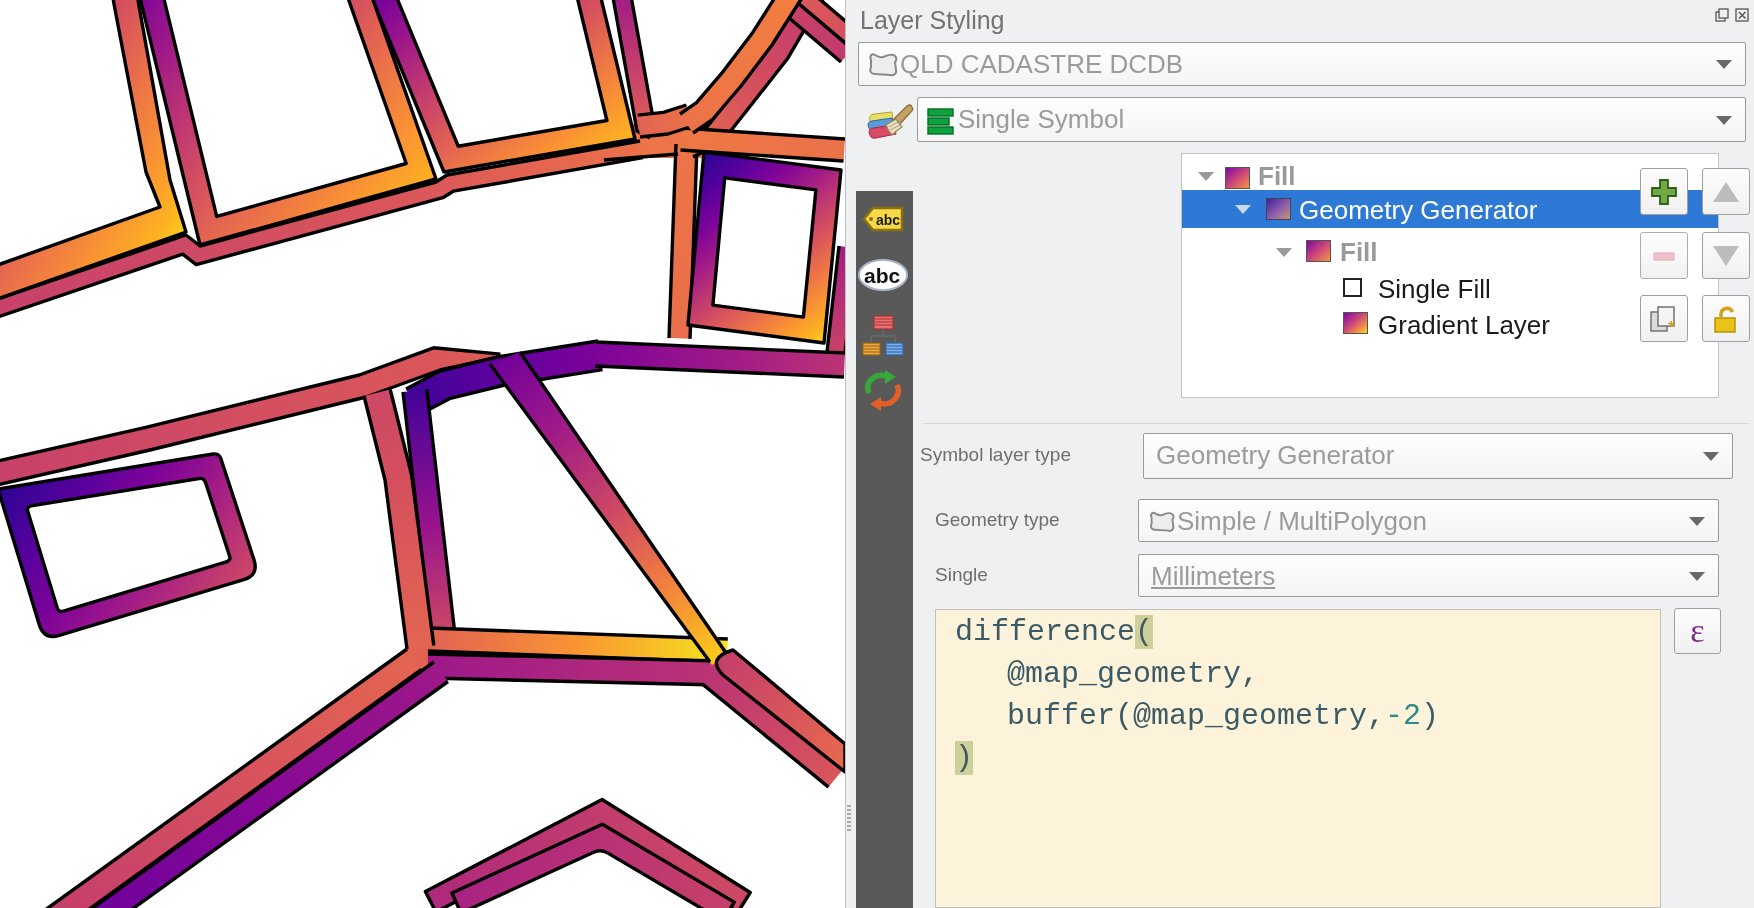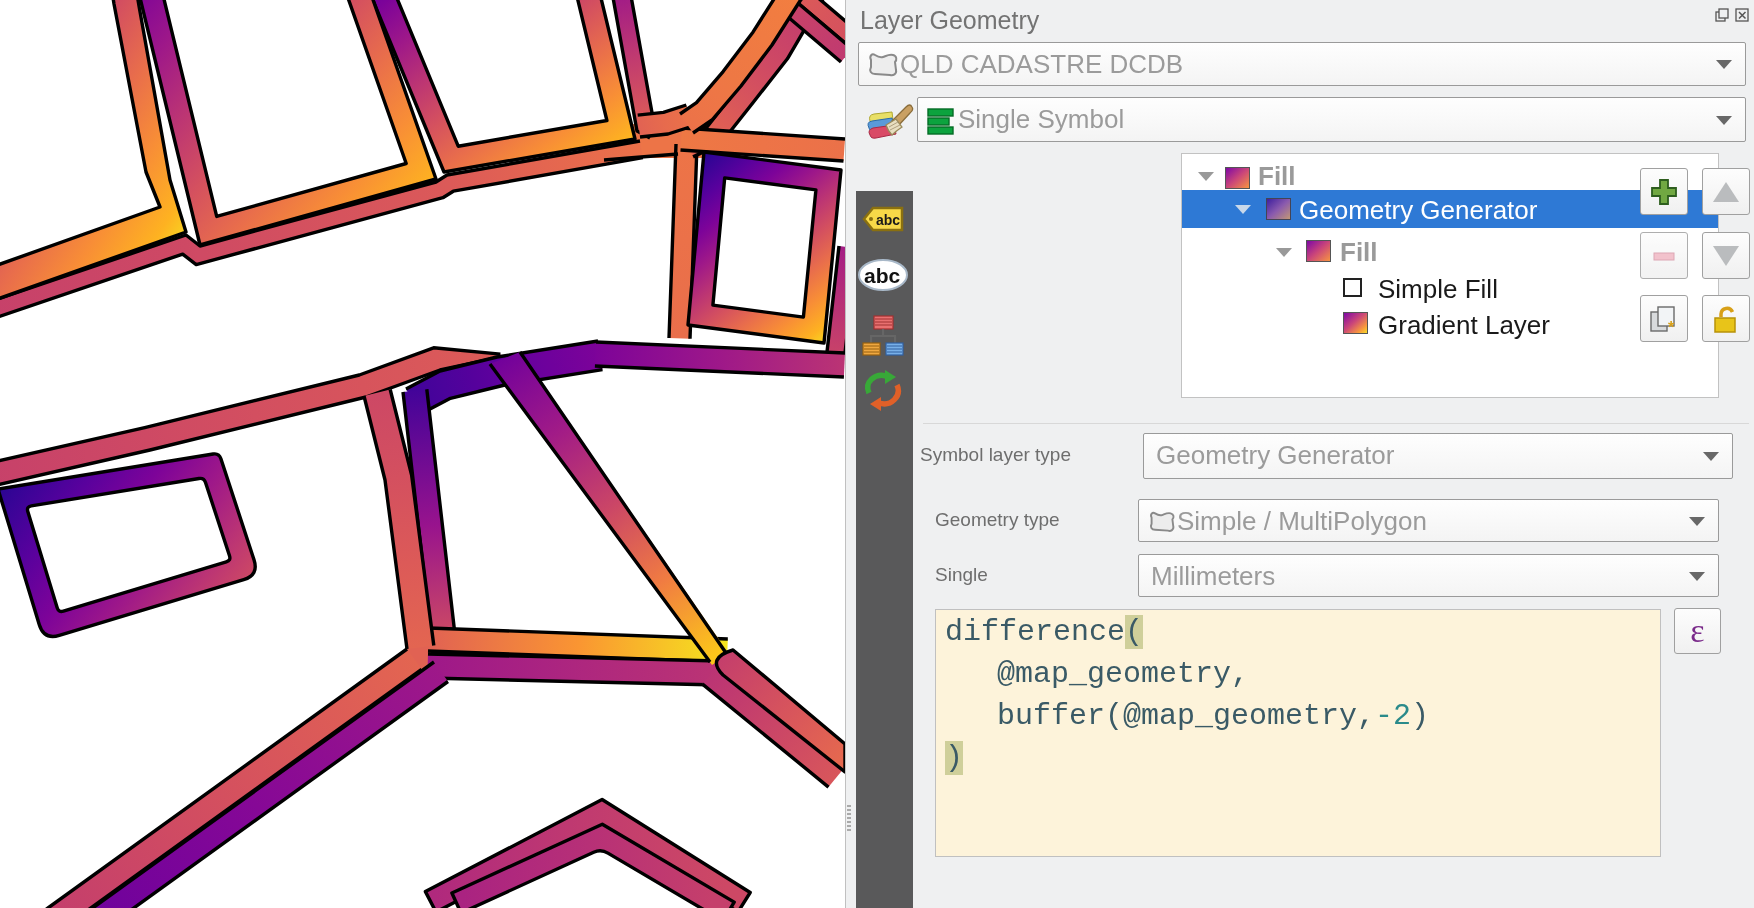--- a/index.html
+++ b/index.html
@@ -18,21 +18,21 @@
 .trow.sel .texp { border-top-color:#c8d8ea; }
 .ticon { position:absolute; }
 .ttext { position:absolute; top:-1px; font-size:26px; color:#9a9a9a; font-weight:bold; }
 .ttext.dk { color:#1a1a1a; font-weight:normal; }
 .trow.sel .ttext { font-weight:normal; }
 .tcheck { position:absolute; top:3px; width:19px; height:19px; background:#fff; border:2px solid #222; }
 .sbtn { position:absolute; width:48px; height:47px; background:linear-gradient(#fdfdfd,#f0f0f0); border:1px solid #a0a0a0; border-radius:3px; display:flex; align-items:center; justify-content:center; }
 .sbtn.dis { opacity:0.85; }
 #sep { position:absolute; left:77px; top:423px; width:826px; height:1px; background:#d8d8d8; }
 .lbl { position:absolute; font-size:19px; color:#6e6e6e; }
-#expr { position:absolute; left:89px; top:609px; width:726px; height:248px; background:#fdf3da; border:1px solid #c0c0c0; font-family:'Liberation Mono',monospace; font-size:30px; color:#3a5a66; padding:5px 0 0 9px; }
+#expr { position:absolute; left:89px; top:609px; width:726px; height:299px; background:#fdf3da; border:1px solid #c0c0c0; font-family:'Liberation Mono',monospace; font-size:30px; color:#3a5a66; padding:5px 0 0 19px; }
 .eline { height:42px; white-space:pre; }
 .ind { display:inline-block; width:52px; }
 .hl { background:#cfcf9a; }
 .num { color:#2a8a8a; }
 #grip { position:absolute; left:1px; top:805px; width:4px; height:26px; border-left:2px dotted #aaa; border-right:2px dotted #aaa; }
 </style></head>
 <body>
 <div id="map"><svg width="845" height="908" viewBox="0 0 845 908">
 <defs>
         <linearGradient id="g1" gradientUnits="userSpaceOnUse" x1="-8.0" y1="301.0" x2="640.0" y2="141.0">
@@ -315,21 +315,21 @@
       <path d="M407.0 649.0 L48.0 908.0 L28.0 922.0 L42.3 942.5 L62.5 928.4 L421.6 669.3 Z" fill="url(#g25)"></path>
       <path d="M407.0 649.0 L48.0 908.0 L28.0 922.0 M421.6 669.3 L62.5 928.4 L42.3 942.5" fill="none" stroke="#000" stroke-width="3.4" stroke-linejoin="round"></path>
       <path d="M434.0 662.0 L65.0 928.0 L79.0 947.5 L448.0 681.5 Z" fill="url(#g26)"></path>
       <path d="M434.0 662.0 L65.0 928.0 M448.0 681.5 L79.0 947.5" fill="none" stroke="#000" stroke-width="3.4" stroke-linejoin="round"></path>
       <path d="M436 912 L579.7 837.1 Q601 826 621.3 838.8 L738 912 L750.2 892.5 L602.1 799.5 L425.4 891.6 Z" fill="url(#g27)" stroke="#000" stroke-width="3.4" stroke-linejoin="round"></path>
       <path d="M461 913 L593.7 852.3 Q601 849 607.9 853.1 L723 921 L734.2 902.1 L602.3 824.2 L451.9 893.0 Z" fill="url(#g28)" stroke="#000" stroke-width="3.4" stroke-linejoin="round"></path>
       <path d="M-2.0 489.0 L213.1 454.0 Q219.0 453.0 220.9 458.7 L254.0 559.8 Q259.0 575.0 243.7 579.6 L59.3 635.4 Q44.0 640.0 39.3 624.7 Z M57.2 607.8 Q58.6 612.6 63.4 611.1 L226.3 561.9 Q231.1 560.5 229.5 555.7 L205.5 482.5 Q204.0 477.7 199.0 478.5 L31.3 505.9 Q26.4 506.7 27.8 511.4 Z" fill="url(#g29)" fill-rule="evenodd" stroke="#000" stroke-width="3.4" stroke-linejoin="round"></path>
 </svg></div>
 
 <div id="panel">
-  <div class="title">Layer Geometry</div>
+  <div class="title">Layer Styling</div>
   <div class="winbtns">
     <svg width="34" height="16" viewBox="0 0 34 16">
       <rect x="1" y="4" width="9" height="9" fill="none" stroke="#555" stroke-width="1.3"></rect>
       <rect x="4" y="1" width="9" height="9" fill="#eff0f1" stroke="#555" stroke-width="1.3"></rect>
       <rect x="21" y="1" width="12" height="12" fill="none" stroke="#555" stroke-width="1.3"></rect>
       <path d="M24 4 L30.5 10.5 M30.5 4 L24 10.5" stroke="#555" stroke-width="1.5"></path>
     </svg>
   </div>
   <div class="combo" style="left:12px;top:42px;width:888px;height:44px;">
     <svg class="cicon" width="34" height="30" viewBox="0 0 34 30" style="margin:7px 0 0 7px;">
@@ -398,21 +398,21 @@
     </div>
     <div class="trow" style="top:84px;">
       <span class="texp" style="left:94px;top:10px;"></span>
       <svg class="ticon" style="left:124px;top:2px;" width="25" height="22">
           <rect x="0.5" y="0.5" width="24" height="21" fill="url(#pg1)" stroke="#555" stroke-width="1"></rect>
         </svg>
       <span class="ttext" style="left:158px;">Fill</span>
     </div>
     <div class="trow" style="top:121px;">
       <span class="tcheck" style="left:161px;"></span>
-      <span class="ttext dk" style="left:196px;">Simple Fill</span>
+      <span class="ttext dk" style="left:196px;">Single Fill</span>
     </div>
     <div class="trow" style="top:157px;">
       <svg class="ticon" style="left:161px;top:1px;" width="25" height="22">
           <rect x="0.5" y="0.5" width="24" height="21" fill="url(#pg3)" stroke="#555" stroke-width="1"></rect>
         </svg>
       <span class="ttext dk" style="left:196px;">Gradient Layer</span>
     </div>
   </div>
   <svg width="0" height="0">
       <defs>
@@ -476,21 +476,21 @@
   <div class="lbl" style="left:89px;top:509px;">Geometry type</div>
   <div class="combo" style="left:292px;top:499px;width:581px;height:43px;">
     <svg class="cicon" width="30" height="26" viewBox="0 0 34 30" style="margin:9px 0 0 8px;">
       <path d="M5 10 C3 6 6 3 9 5 C12 7 14 8 17 7 C20 6 23 4 27 5 C31 6 31 10 29 12 L30 20 C31 24 27 26 24 25 L9 24 C5 24 3 21 5 17 Z" fill="#ededed" stroke="#8a8a8a" stroke-width="2.2"></path>
     </svg>
     <span class="ctext">Simple / MultiPolygon</span>
     <span class="arrow"></span>
   </div>
   <div class="lbl" style="left:89px;top:564px;">Single</div>
   <div class="combo" style="left:292px;top:554px;width:581px;height:43px;">
-    <span class="ctext" style="margin-left:12px;">Millimeters</span>
+    <span class="ctext" style="margin-left:12px;text-decoration:underline;">Millimeters</span>
     <span class="arrow"></span>
   </div>
   <div id="expr">
       <div class="eline"><span>difference</span><span class="hl">(</span></div>
       <div class="eline"><span class="ind"> </span>@map_geometry,</div>
       <div class="eline"><span class="ind"> </span>buffer(@map_geometry,<span class="num">-2</span>)</div>
       <div class="eline"><span class="hl">)</span></div>
     </div>
   <button class="sbtn" style="left:828px;top:608px;width:47px;height:46px;">
     <span style="font-family:'Liberation Serif',serif;font-size:34px;color:#7a2a8a;">ε</span>

